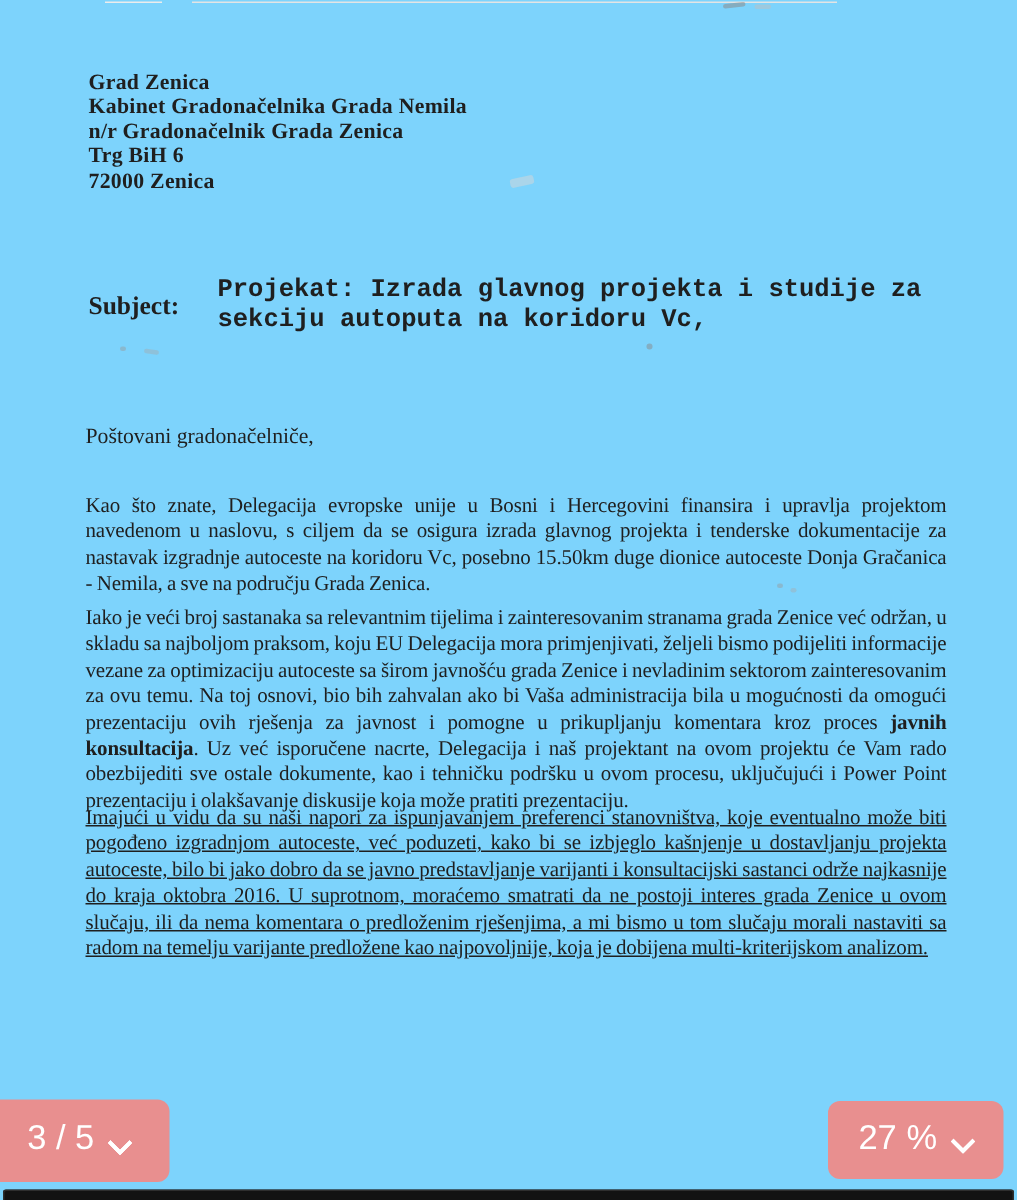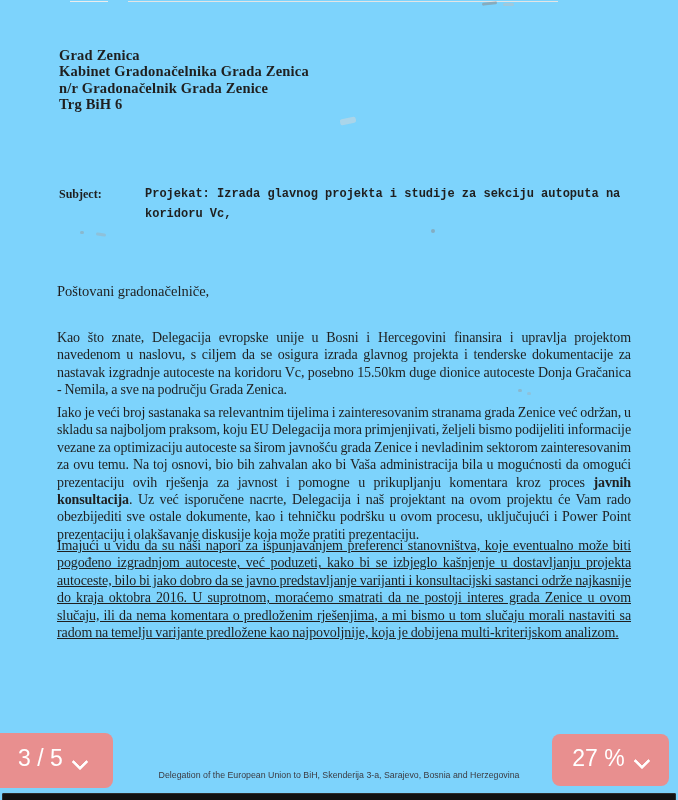--- a/index.html
+++ b/index.html
@@ -27,21 +27,21 @@
   .a6{left:518px;top:389px;width:4px;height:3px;background:#9a9a9a;opacity:.45;}
   .a7{left:527px;top:392px;width:4px;height:3px;background:#ababab;opacity:.4;}
   .a8{left:340px;top:118px;width:16px;height:6px;background:#d8d8d8;opacity:.5;transform:rotate(-12deg);}
 
   .address{
     position:absolute;left:59px;top:47px;
     font-weight:bold;font-size:14.5px;line-height:16.4px;letter-spacing:.2px;
   }
   .subject-row{
     position:absolute;left:59px;top:184px;
-    display:flex;font-weight:bold;font-size:12px;line-height:20px;
+    display:flex;font-weight:bold;font-size:17px;line-height:20px;align-items:center;
   }
   .subject-label{width:86px;flex:0 0 86px;}
   .subject-content{width:490px;font-family:Liberation Mono, monospace;}
   .subject-line2{margin-top:5px;}
   .salutation{position:absolute;left:57px;top:283px;font-size:14.5px;}
   .body{
     position:absolute;left:57px;width:574px;margin:0;
     text-align:justify;
     font-size:14px;line-height:17.4px;
     letter-spacing:-0.1px;word-spacing:-0.5px;
@@ -99,42 +99,42 @@
     <div class="artifact a2"></div>
     <div class="artifact a3"></div>
     <div class="artifact a4"></div>
     <div class="artifact a5"></div>
     <div class="artifact a6"></div>
     <div class="artifact a7"></div>
     <div class="artifact a8"></div>
 
     <div class="address">
       <div>Grad Zenica</div>
-      <div>Kabinet Gradonačelnika Grada Zenica</div>
-      <div>n/r Gradonačelnik Grada Zenice</div>
+      <div>Kabinet Gradonačelnika Grada Nemila</div>
+      <div>n/r Gradonačelnik Grada Zenica</div>
       <div>Trg BiH 6</div>
+      <div>72000 Zenica</div>
     </div>
 
     <div class="subject-row">
       <div class="subject-label">Subject:</div>
       <div class="subject-content">
         <div>Projekat: Izrada glavnog projekta  i studije za sekciju autoputa na koridoru Vc,</div>
       </div>
     </div>
 
     <div class="salutation">Poštovani gradonačelniče,</div>
 
     <p class="body p1">Kao što znate, Delegacija evropske unije u Bosni i Hercegovini finansira  i upravlja projektom navedenom u naslovu, s ciljem da se osigura izrada glavnog projekta i tenderske dokumentacije za nastavak izgradnje autoceste na koridoru Vc, posebno 15.50km duge dionice autoceste Donja Gračanica - Nemila, a sve na području Grada Zenica.</p>
 
     <p class="body p2"><span>Iako je veći broj sastanaka sa relevantnim tijelima i zainteresovanim stranama grada Zenice već održan, u skladu sa najboljom praksom, koju EU Delegacija mora primjenjivati, željeli bismo podijeliti informacije  vezane za optimizaciju autoceste sa širom javnošću grada Zenice i nevladinim sektorom zainteresovanim za ovu temu. Na toj osnovi, bio bih zahvalan ako bi Vaša administracija bila u mogućnosti da omogući prezentaciju ovih rješenja za javnost i pomogne u prikupljanju komentara kroz proces </span><b>javnih konsultacija</b><span>. Uz već isporučene nacrte, Delegacija i naš projektant na ovom projektu će Vam rado obezbijediti sve ostale dokumente, kao i tehničku podršku u ovom procesu, uključujući i Power Point prezentaciju i olakšavanje diskusije koja može pratiti prezentaciju.</span></p>
 
     <p class="body p3">Imajući u vidu da su naši napori za ispunjavanjem preferenci stanovništva, koje eventualno može biti pogođeno izgradnjom autoceste, već poduzeti, kako bi se izbjeglo kašnjenje u dostavljanju projekta autoceste, bilo bi jako dobro da se javno predstavljanje varijanti i  konsultacijski sastanci održe najkasnije do kraja oktobra 2016. U suprotnom,  moraćemo smatrati da ne postoji interes grada Zenice u ovom slučaju, ili da nema komentara o predloženim rješenjima, a mi bismo u tom slučaju morali nastaviti sa radom na temelju varijante predložene kao najpovoljnije, koja je dobijena multi-kriterijskom analizom.</p>
 
     <div class="letter-footer">
-      <div>Delegation of the European Union to BiH, Skenderija 3-a, Sarajevo, Bosnia and Herzegovina</div>
     </div>
   </div>
 
   <button class="pill pill-left">
     <span>3 / 5</span>
     <span class="chev"></span>
   </button>
 
   <button class="pill pill-right">
     <span>27 %</span>

